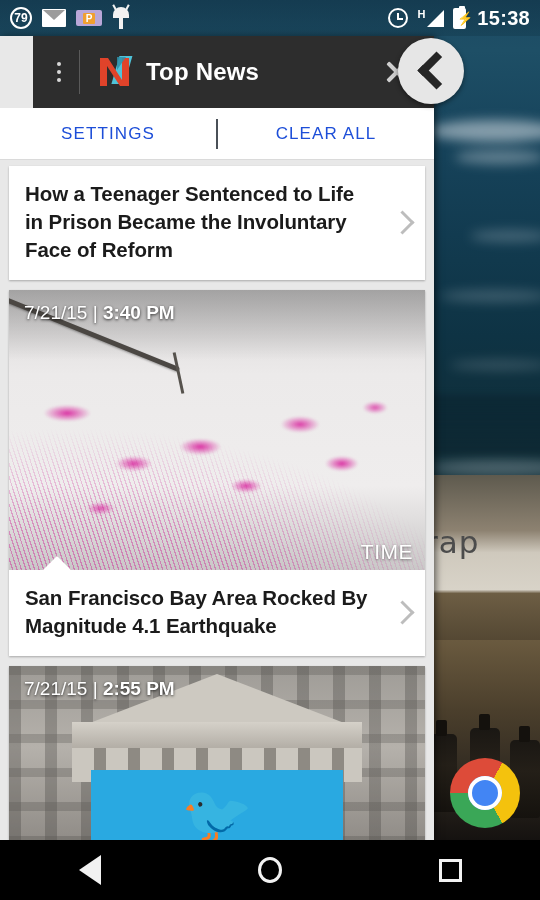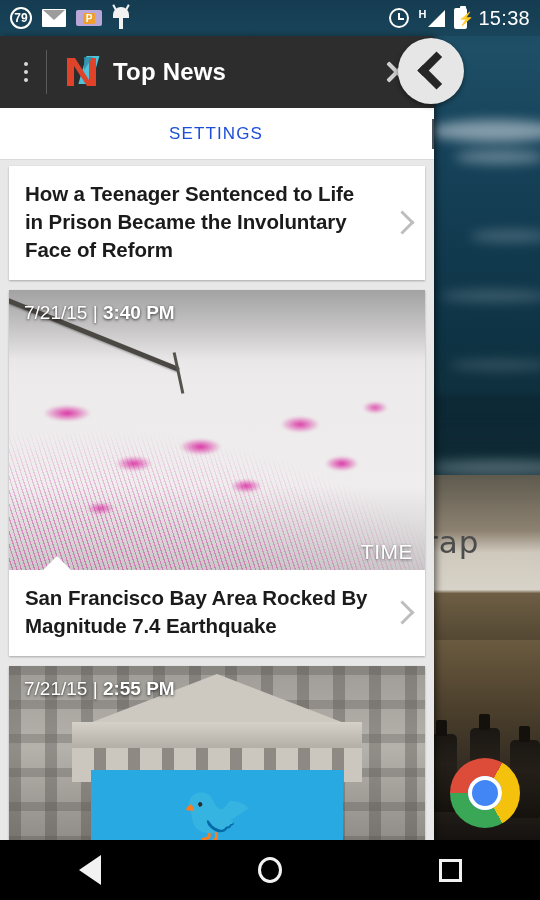--- a/index.html
+++ b/index.html
@@ -292,21 +292,21 @@
     position: absolute;
     left: 2px; top: 1px;
     font-size: 13px;
     line-height: 15px;
     color: #2a5d7a;
     font-weight: bold;
   }
   .sb-clock {
     color: #fff;
     font-size: 20px;
-    font-weight: normal;
+    font-weight: bold;
     letter-spacing: .3px;
     margin-left: 2px;
   }
 
   
   .panel {
     position: absolute;
     left: 0;
     top: 36px;
     width: 434px;
@@ -319,20 +319,21 @@
 
   
   .toolbar {
     position: relative;
     height: 72px;
     background: #2d2d2d;
     display: flex;
     align-items: center;
     padding: 0 0 0 12px;
     box-sizing: border-box;
+    margin-left: 33px;
   }
   .kebab {
     width: 28px;
     height: 44px;
     display: flex;
     flex-direction: column;
     align-items: center;
     justify-content: center;
     gap: 4px;
     cursor: pointer;
@@ -735,20 +736,21 @@
           <polygon points="21,3 30,3 21,16" fill="#2f8fa8" opacity=".85"></polygon>
         </svg>
       </div>
       <div class="toolbar-title">Top News</div>
       <div class="tb-close"></div>
     </div>
 
     <div class="actionbar">
       <div class="action-btn">SETTINGS</div>
       <div class="ab-divider"></div>
+      <div class="action-btn">CLEAR ALL</div>
     </div>
 
     <div class="list">
 
       <div class="card">
         <div class="card-row">
           <div class="headline">How a Teenager Sentenced to Life in Prison Became the Involuntary Face of Reform</div>
           <div class="chev-right">
               <i></i>
             </div>
@@ -762,21 +764,21 @@
             <div class="seismo-blobs"></div>
             <div class="seismo-top"></div>
             <div class="needle"></div>
             <div class="needle2"></div>
           </div>
           <div class="timestamp"><span>7/21/15 | </span><b>3:40 PM</b></div>
           <div class="source-label">TIME</div>
           <div class="notch"></div>
         </div>
         <div class="card-row">
-          <div class="headline">San Francisco Bay Area Rocked By Magnitude 7.4 Earthquake</div>
+          <div class="headline">San Francisco Bay Area Rocked By Magnitude 4.1 Earthquake</div>
           <div class="chev-right">
               <i></i>
             </div>
         </div>
       </div>
 
       <div class="card">
         <div class="card-img small">
           <div class="nyse">
             <div class="nyse-windows"></div>

